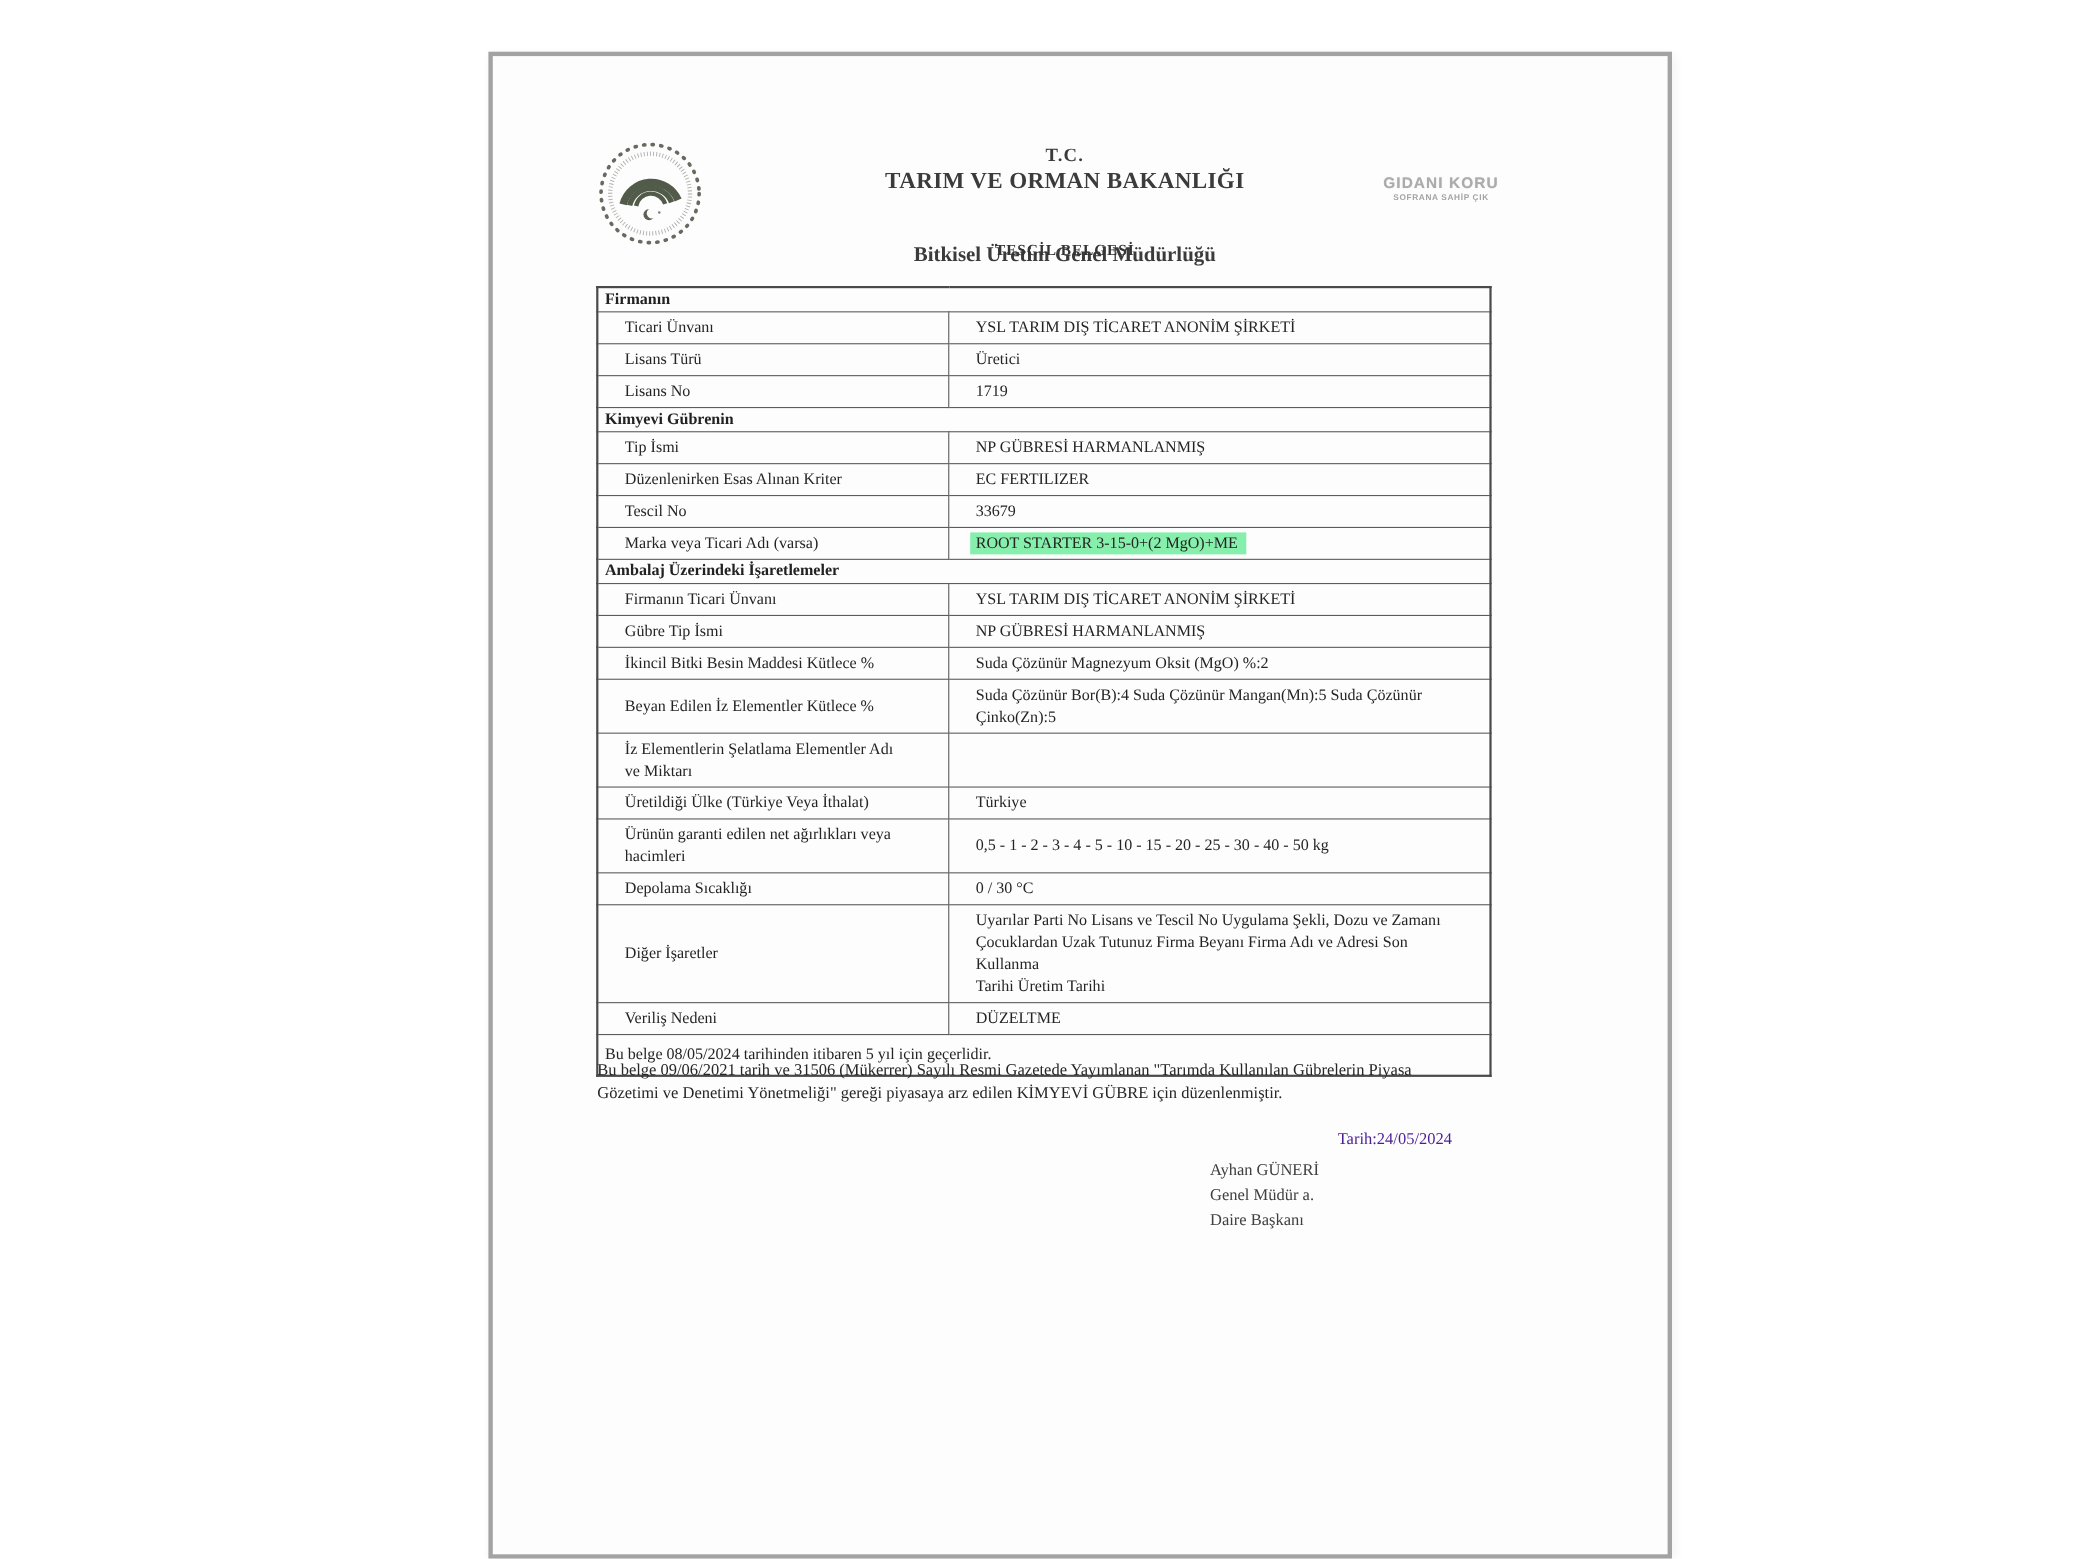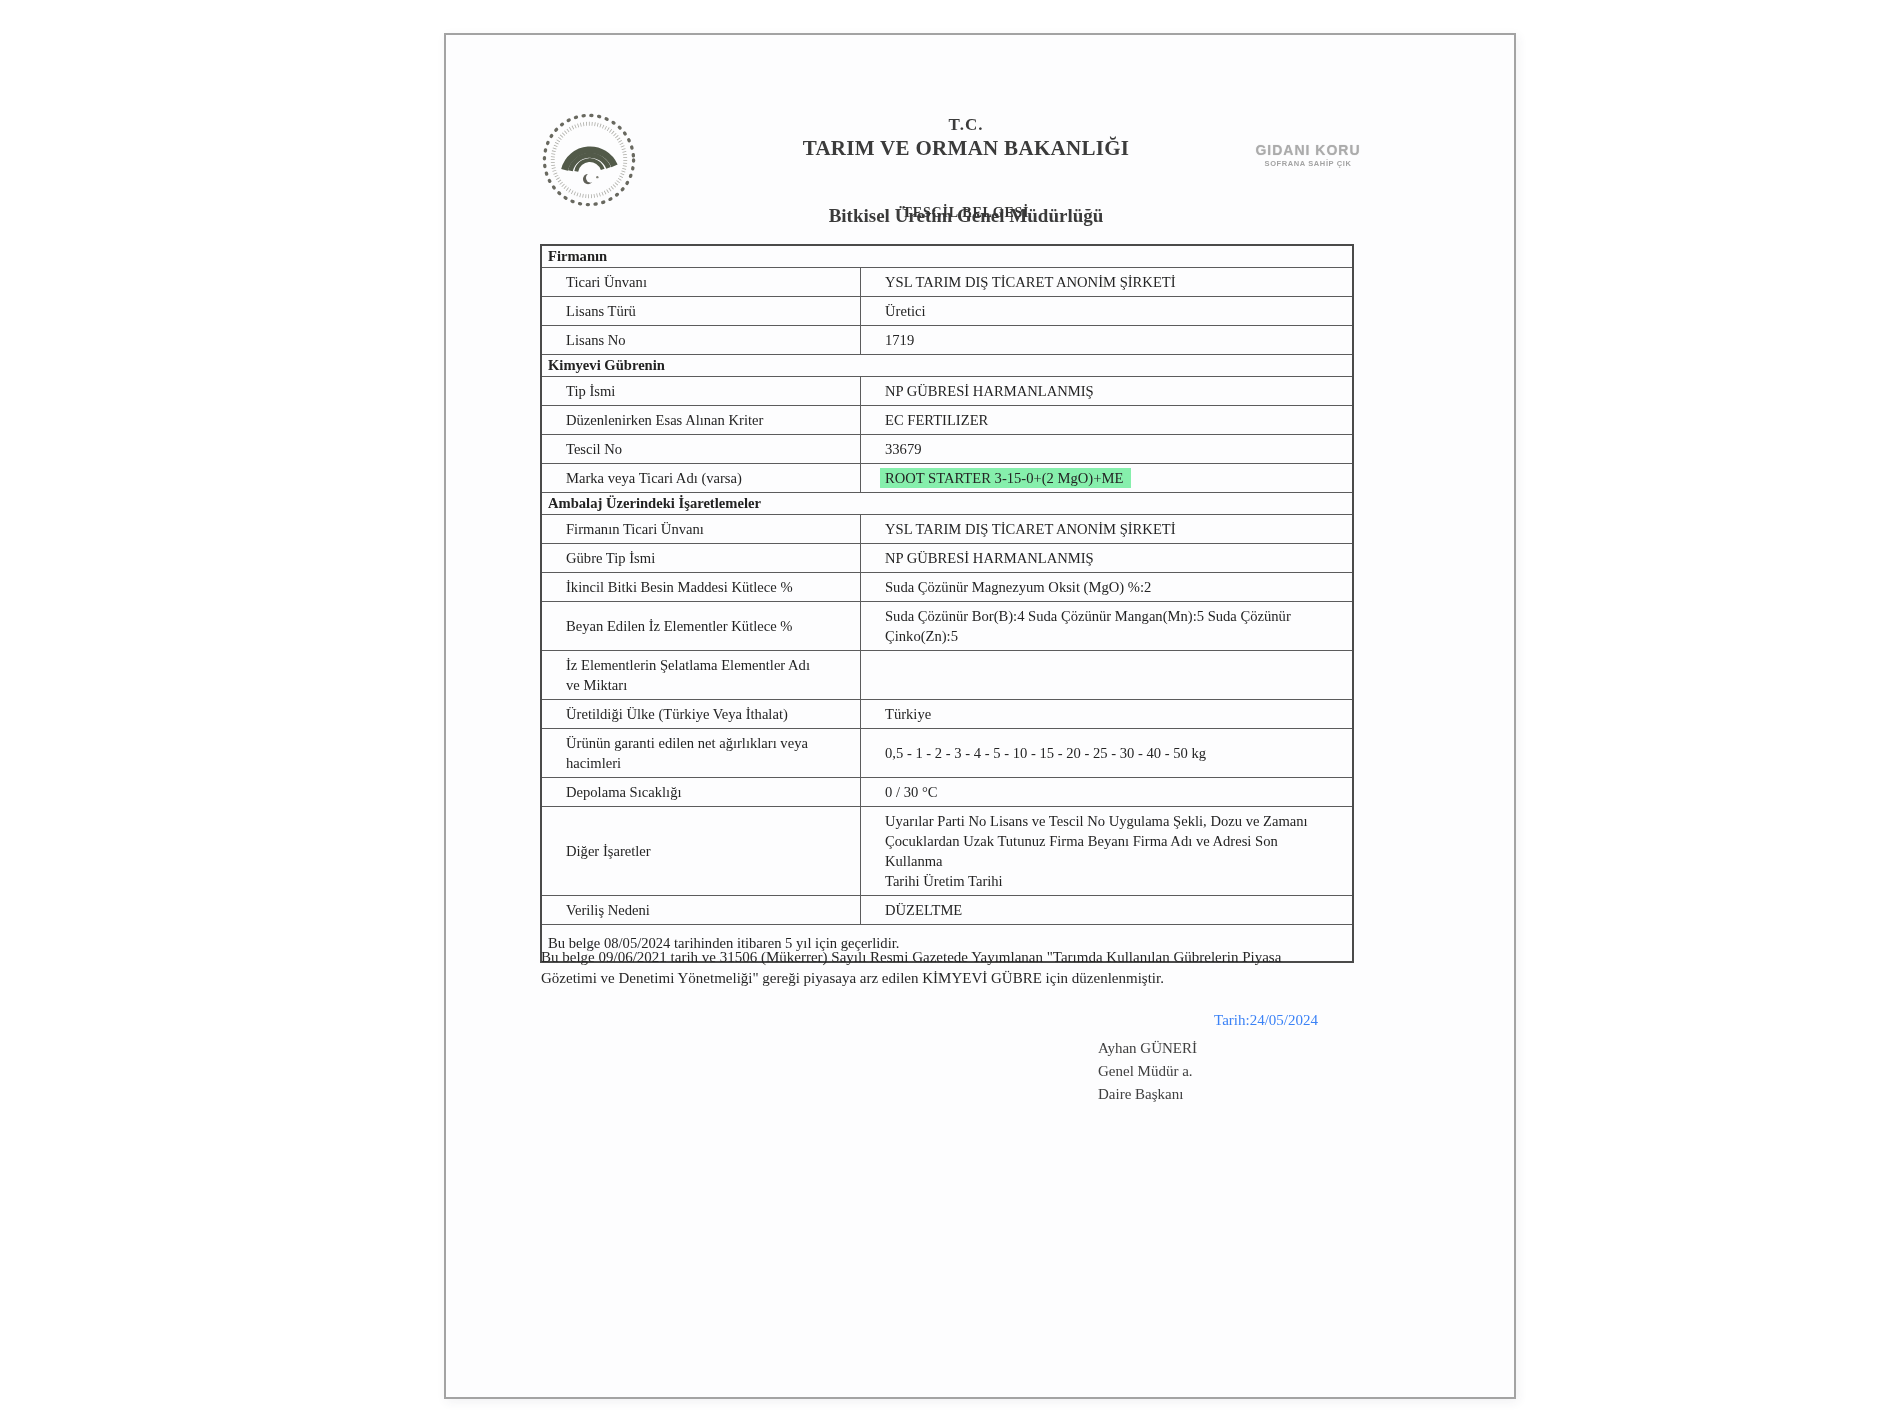--- a/index.html
+++ b/index.html
@@ -1,22 +1,22 @@
 <!DOCTYPE html>
 <html lang="tr"><head>
 <meta charset="utf-8">
 <style>
   html,body{margin:0;padding:0;}
   body{
     width:1890px;height:1417px;position:relative;background:#ffffff;
     font-family:"Liberation Serif","DejaVu Serif",serif;color:#262626;
   }
   .page{
-    position:absolute;left:444px;top:33px;width:1068px;height:1362px;
-    background:#fdfdfe;border:2px solid #a3a3a3;
+    position:absolute;left:444px;top:47px;width:1068px;height:1362px;
+    background:#fdfdfe;border:4px solid #a3a3a3;
     box-shadow:2px 3px 10px rgba(60,60,90,0.07);
   }
   
   .hline{position:absolute;left:240px;width:560px;text-align:center;font-weight:bold;color:#3b3b3b;}
   .h-tc{top:80px;font-size:17px;letter-spacing:1px;}
   .h-min{top:101px;font-size:21px;letter-spacing:0.3px;}
   .h-dir{top:126px;font-size:19px;margin-top:44px;}
   .h-title{top:170px;font-size:14px;letter-spacing:0.8px;color:#343434;}
   
   .gidani{position:absolute;left:800px;top:107px;width:124px;text-align:center;color:#a6a6a6;}
@@ -30,21 +30,21 @@
     position:absolute;left:94px;top:209px;width:814px;border-collapse:collapse;
     font-size:14.6px;color:#242424;border:2px solid #4a4a4a;
   }
   table.reg td{border:1px solid #5c5c5c;vertical-align:middle;padding:4px 24px;line-height:20px;white-space:pre-line;}
   td.lbl{width:270px;}
   tr.section td{font-weight:bold;padding:2px 6px;line-height:17px;color:#222;}
   tr.fullrow td{padding:8px 6px;}
   .hl{background:#86efac;display:inline-block;margin-left:-5px;padding:0 8px 0 5px;}
   
   .regnote{position:absolute;left:95px;top:912px;width:822px;font-size:15px;line-height:21px;color:#262626;white-space:pre-line;}
-  .tarih{position:absolute;left:94px;top:977px;width:814px;text-align:right;padding-right:36px;box-sizing:border-box;font-size:15px;color:#3b82f6;}
+  .tarih{position:absolute;left:94px;top:977px;width:814px;text-align:right;padding-right:36px;box-sizing:border-box;font-size:15px;color:#4c1d95;}
   .sig{position:absolute;left:652px;top:1002px;width:180px;text-align:left;font-size:15px;line-height:23px;color:#404040;}
 </style>
 </head>
 <body>
 
 <div class="page">
 
   <svg class="emblem" viewBox="0 0 100 100">
     <circle cx="50" cy="50" r="45.5" fill="none" stroke="#55554b" stroke-width="3.4" stroke-dasharray="1.1 6.9" stroke-linecap="round"></circle>
     <circle cx="50" cy="50" r="37" fill="none" stroke="#6e6e64" stroke-width="4" stroke-dasharray="0.8 2.1" opacity="0.65"></circle>

